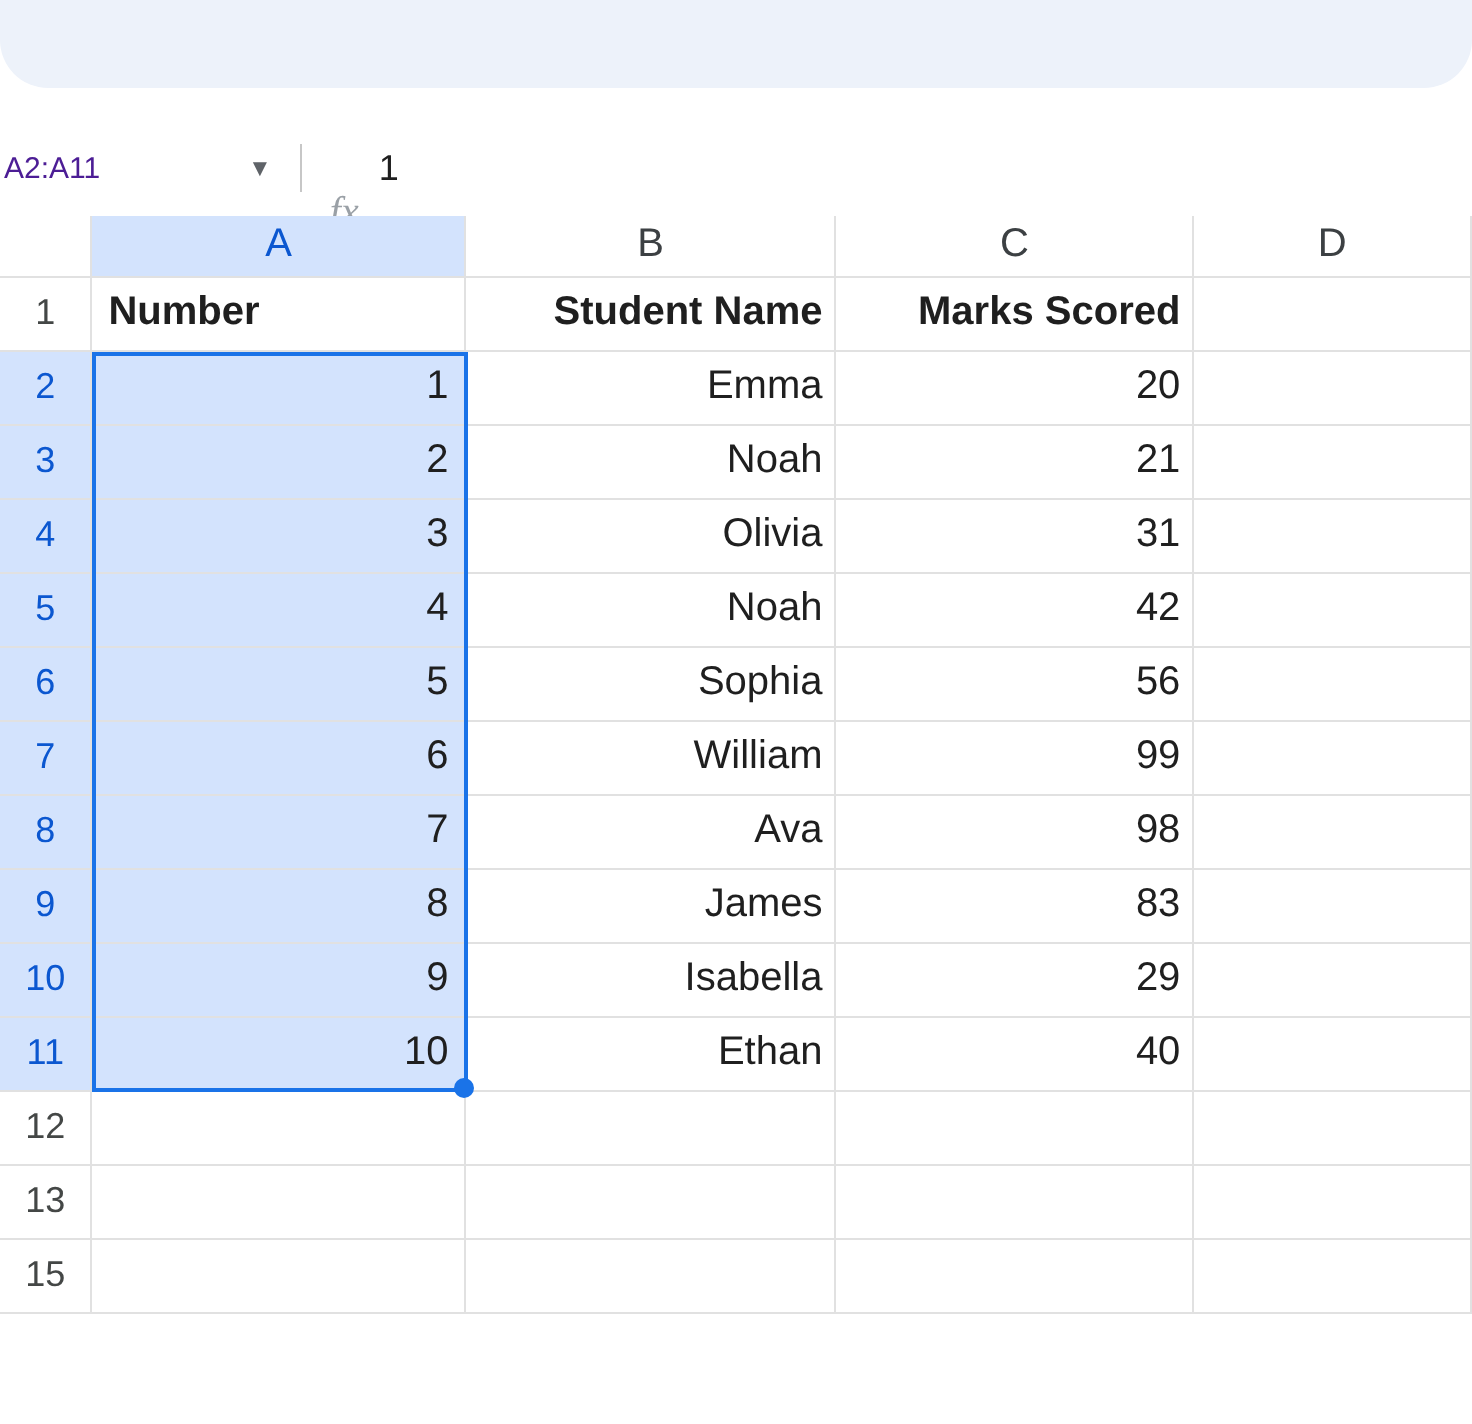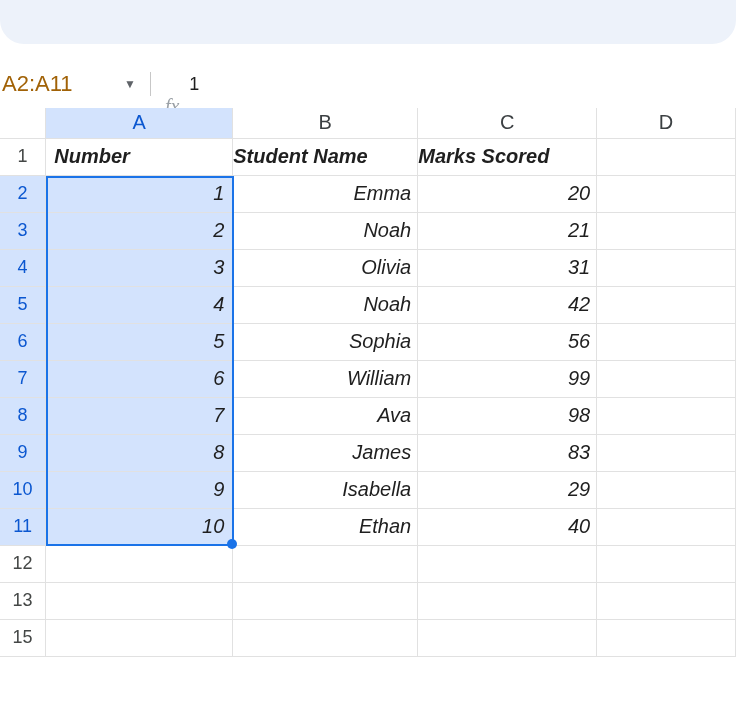--- a/index.html
+++ b/index.html
@@ -18,22 +18,22 @@
     }
     .name-fx-row {
       display: flex;
       align-items: center;
       height: 40px;
       margin-top: 20px;
       padding-left: 0;
     }
     .name-box {
       width: 110px;
-      font-size: 22px;
-      color: #a16207;
+      font-size: 15px;
+      color: #4c1d95;
       padding-left: 2px;
     }
     .name-dropdown {
       display: flex;
       align-items: center;
       gap: 14px;
     }
     .chevron-down { color: #5f6368; font-size: 12px; }
     .divider-v {
       width: 1px;
@@ -89,23 +89,23 @@
     }
     .row-header.selected {
       background: #d3e3fd;
       color: #0b57d0;
       font-weight: 500;
     }
     .col-a { width: 188px; }
     .col-b { width: 186px; }
     .col-c { width: 180px; }
     .col-d { width: 140px; }
-    .data-cell { height: 37px; padding: 0 6px; font-style: italic; }
+    .data-cell { height: 37px; padding: 0 6px; }
     .header-cell { font-weight: 700; text-align: left; padding-left: 8px; }
-    .header-cell.center { text-align: left; padding-left: 0; }
+    .header-cell.center { text-align: right; padding-left: 0; }
     .num-cell { text-align: right; padding-right: 8px; }
     .center-cell { text-align: right; }
     .sel-cell { background: #d3e3fd; }
     .sel-overlay {
       position: absolute;
       border: 2px solid #1a73e8;
       pointer-events: none;
       z-index: 5;
     }
     .sel-handle {

